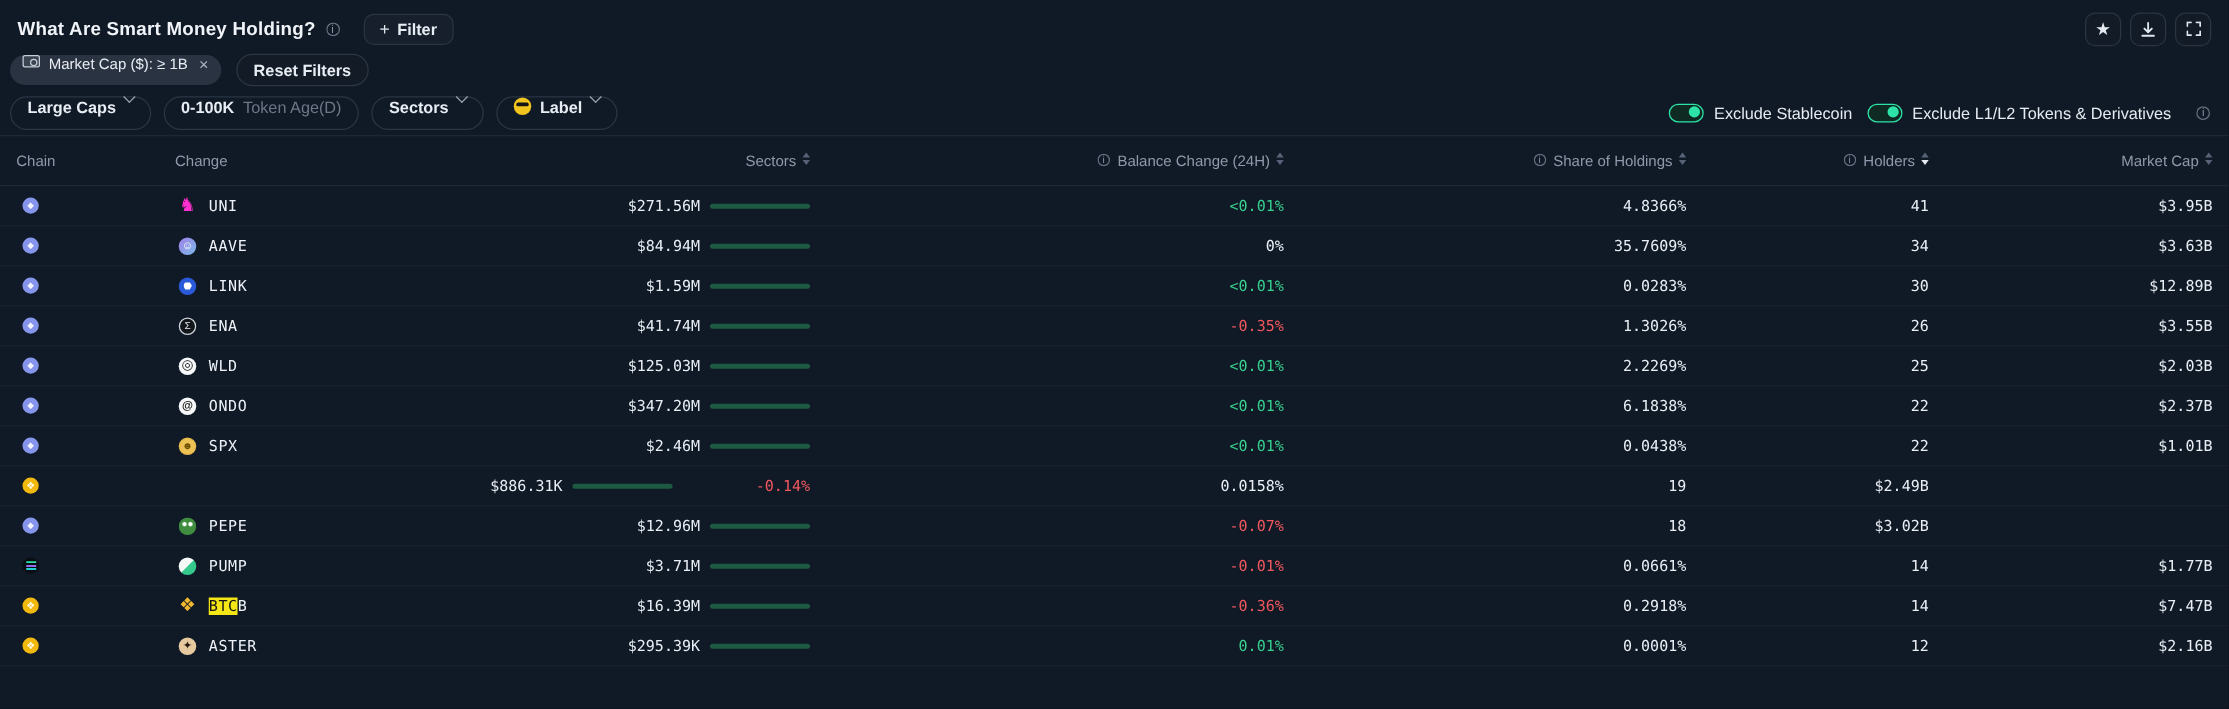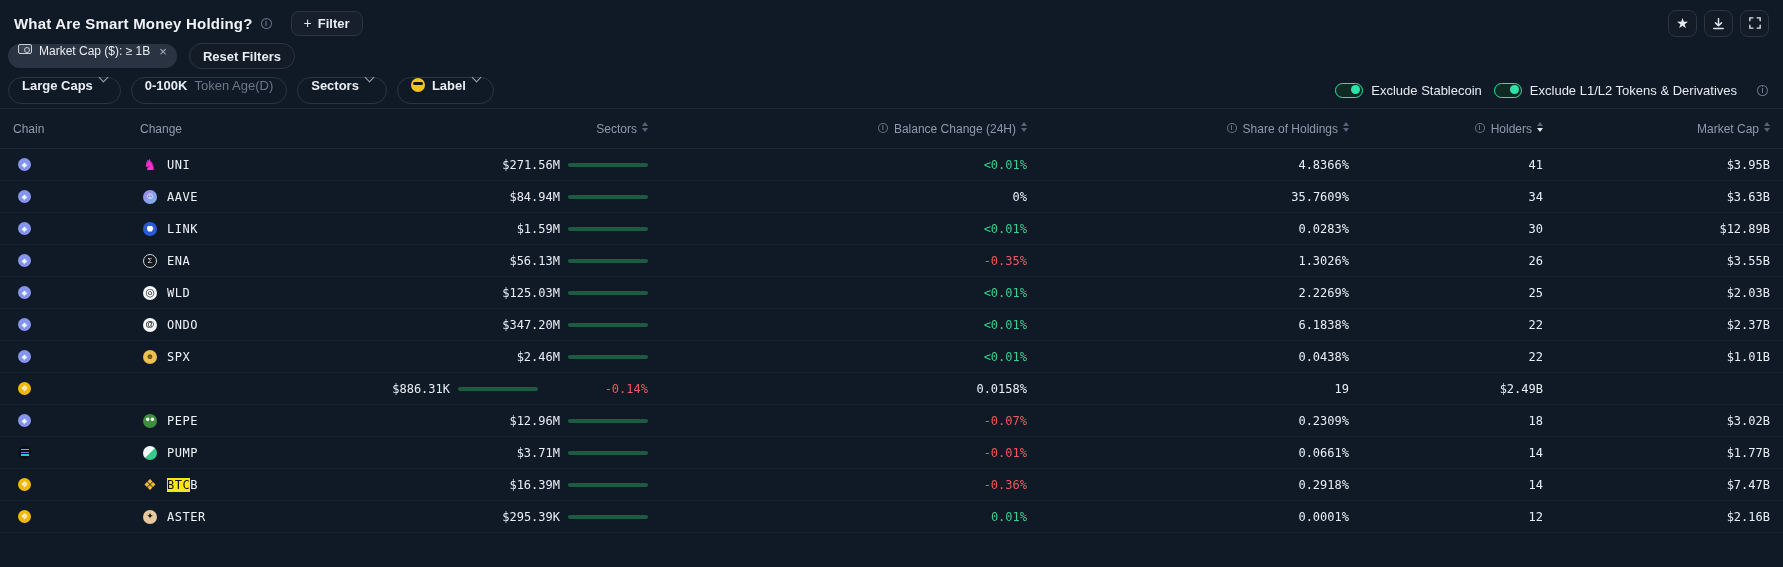--- a/index.html
+++ b/index.html
@@ -268,21 +268,21 @@
     </div>
 
     <div class="grid row">
       <div class="chain-cell">
         <span class="chain-icon chain-ethereum">◆</span>
       </div>
       <div class="token-cell">
         <span class="token-icon icon-ena">Σ</span>
         <span class="token-label">ENA</span>
       </div>
-      <div class="num balance">$56.13M</div>
+      <div class="num balance">$41.74M</div>
       <div class="bar-cell">
         <span class="bar"><span class="bar-fill" style="width: 21%;"></span></span>
       </div>
       <div class="num change down">-0.35%</div>
       <div class="num share">1.3026%</div>
       <div class="num holders">26</div>
       <div class="num mcap">$3.55B</div>
     </div>
 
     <div class="grid row">
@@ -359,21 +359,20 @@
       </div>
       <div class="token-cell">
         <span class="token-icon icon-pepe"></span>
         <span class="token-label">PEPE</span>
       </div>
       <div class="num balance">$12.96M</div>
       <div class="bar-cell">
         <span class="bar"><span class="bar-fill" style="width: 4%;"></span></span>
       </div>
       <div class="num change down">-0.07%</div>
-      <div class="num share">0.2309%</div>
       <div class="num holders">18</div>
       <div class="num mcap">$3.02B</div>
     </div>
 
     <div class="grid row">
       <div class="chain-cell">
         <span class="chain-icon chain-solana"></span>
       </div>
       <div class="token-cell">
         <span class="token-icon icon-pump"></span>

